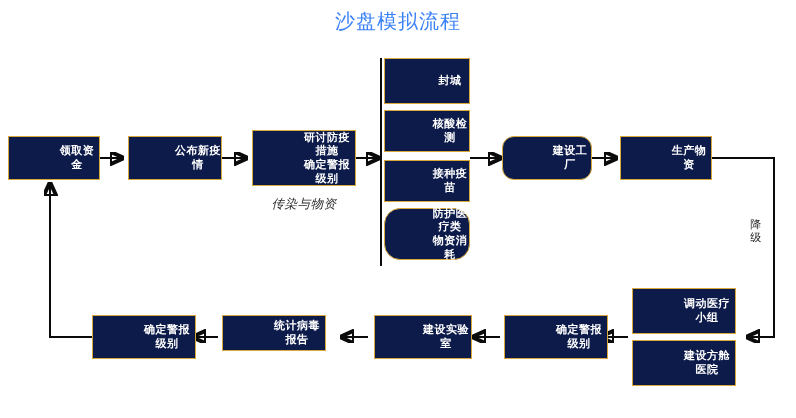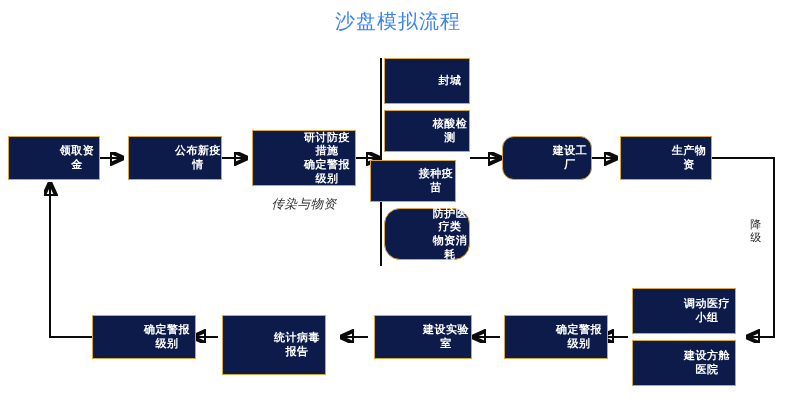--- a/index.html
+++ b/index.html
@@ -125,21 +125,21 @@
   <div class="plain-label" style="left:252px; top:196px; width:104px;font-style:italic;">传染与物资</div>
 
   <div class="node" style="left:384px; top:58px; width:86px; height:46px;">
     <span class="ln">封城</span>
   </div>
 
   <div class="node" style="left:384px; top:110px; width:86px; height:42px;">
     <span class="ln">核酸检测</span>
   </div>
 
-  <div class="node" style="left:370px; top:160px; width:86px; height:42px;">
+  <div class="node" style="left:384px; top:160px; width:86px; height:42px;">
     <span class="ln">接种疫苗</span>
   </div>
 
   <div class="node" style="left:384px; top:208px; width:86px; height:52px;border-radius:16px;">
     <span class="ln">防护医疗类</span>
     <span class="ln">物资消耗</span>
   </div>
 
   <div class="node" style="left:502px; top:136px; width:90px; height:44px;border-radius:12px;">
     <span class="ln">建设工厂</span>
@@ -162,21 +162,21 @@
   </div>
 
   <div class="node" style="left:504px; top:315px; width:104px; height:44px;">
     <span class="ln">确定警报级别</span>
   </div>
 
   <div class="node" style="left:374px; top:315px; width:98px; height:44px;">
     <span class="ln">建设实验室</span>
   </div>
 
-  <div class="node" style="left:222px; top:315px; width:104px; height:60px;">
+  <div class="node" style="left:222px; top:315px; width:104px; height:36px;">
     <span class="ln">统计病毒报告</span>
   </div>
 
   <div class="node" style="left:92px; top:315px; width:104px; height:44px;">
     <span class="ln">确定警报级别</span>
   </div>
 
 </div>
 
 </body></html>

